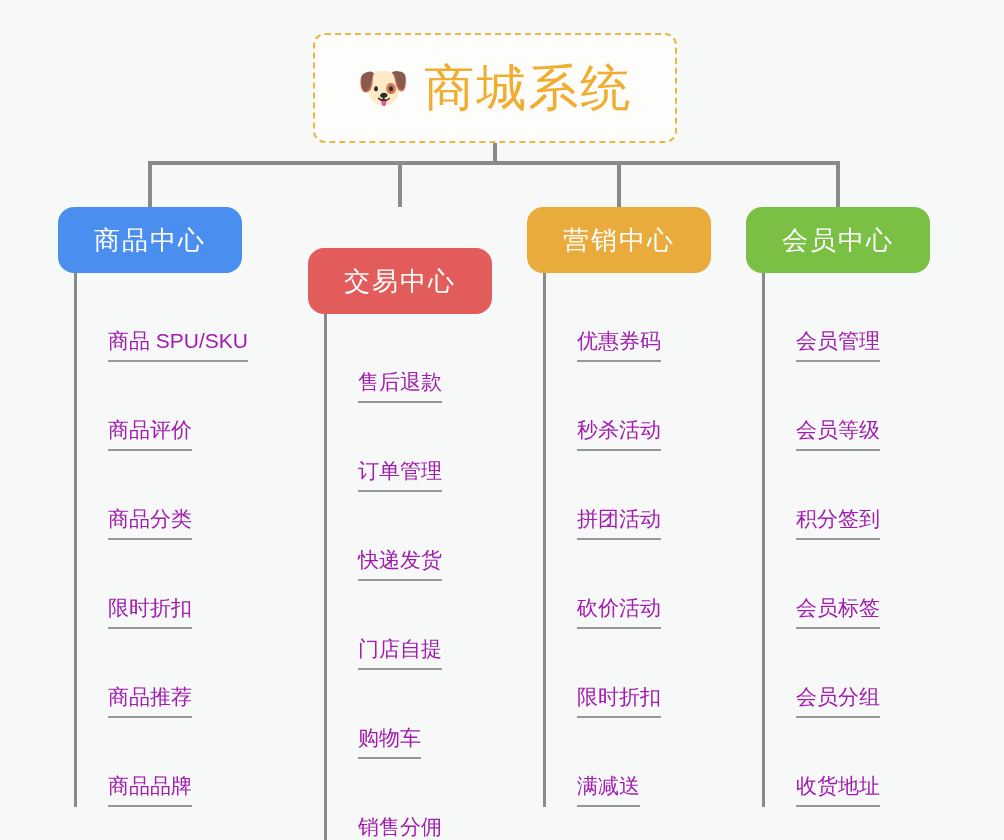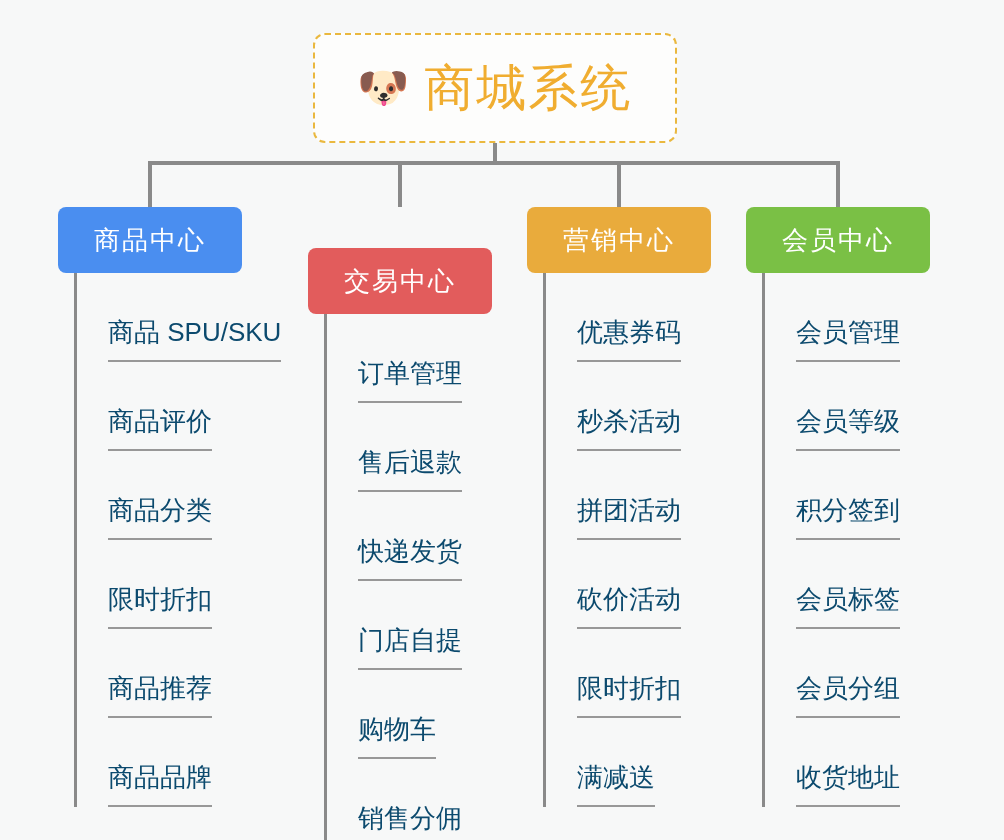--- a/index.html
+++ b/index.html
@@ -83,21 +83,21 @@
     position: absolute;
     top: 207px;
   }
   .column.c1 { left: 58px; }
   .column.c2 { left: 308px; margin-top: 41px; }
   .column.c3 { left: 527px; }
   .column.c4 { left: 746px; }
 
   .cat-header {
     height: 66px;
-    border-radius: 8px;
+    border-radius: 16px;
     display: flex;
     align-items: center;
     justify-content: center;
     color: #ffffff;
     font-size: 26px;
     letter-spacing: 2px;
     box-sizing: border-box;
     padding: 6px 14px;
   }
   .column.c1 .cat-header { width: 184px; background: #4a8ef0; }
@@ -115,24 +115,24 @@
     box-sizing: border-box;
   }
   .leaf {
     height: 89px;
     display: flex;
     align-items: flex-end;
     box-sizing: border-box;
   }
   .leaf-text {
     display: inline-block;
-    font-size: 26px;
-    color: #0c4a6e;
+    font-size: 21px;
+    color: #a21caf;
     line-height: 1.25;
-    padding-bottom: 12px;
+    padding-bottom: 6px;
     border-bottom: 2px solid #989898;
     white-space: nowrap;
   }
 </style>
 </head>
 <body>
 
 <div id="mindmap">
 
   <div class="root-node">
@@ -172,26 +172,26 @@
         </div>
     </div>
   </div>
 
   <div class="column c2">
     <div class="cat-header">
       <span>交易中心</span>
     </div>
     <div class="branch">
       <div class="leaf">
+          <span class="leaf-text">售后退款</span>
+        </div>
+      <div class="leaf">
           <span class="leaf-text">订单管理</span>
         </div>
       <div class="leaf">
-          <span class="leaf-text">售后退款</span>
-        </div>
-      <div class="leaf">
           <span class="leaf-text">快递发货</span>
         </div>
       <div class="leaf">
           <span class="leaf-text">门店自提</span>
         </div>
       <div class="leaf">
           <span class="leaf-text">购物车</span>
         </div>
       <div class="leaf">
           <span class="leaf-text">销售分佣</span>

